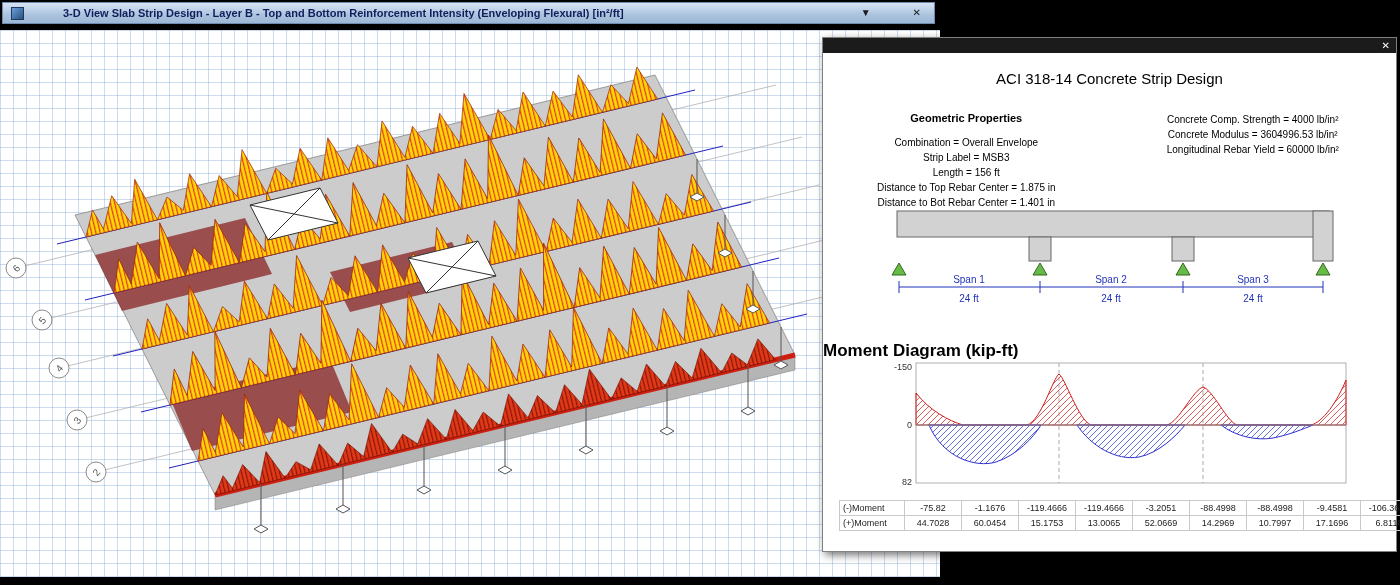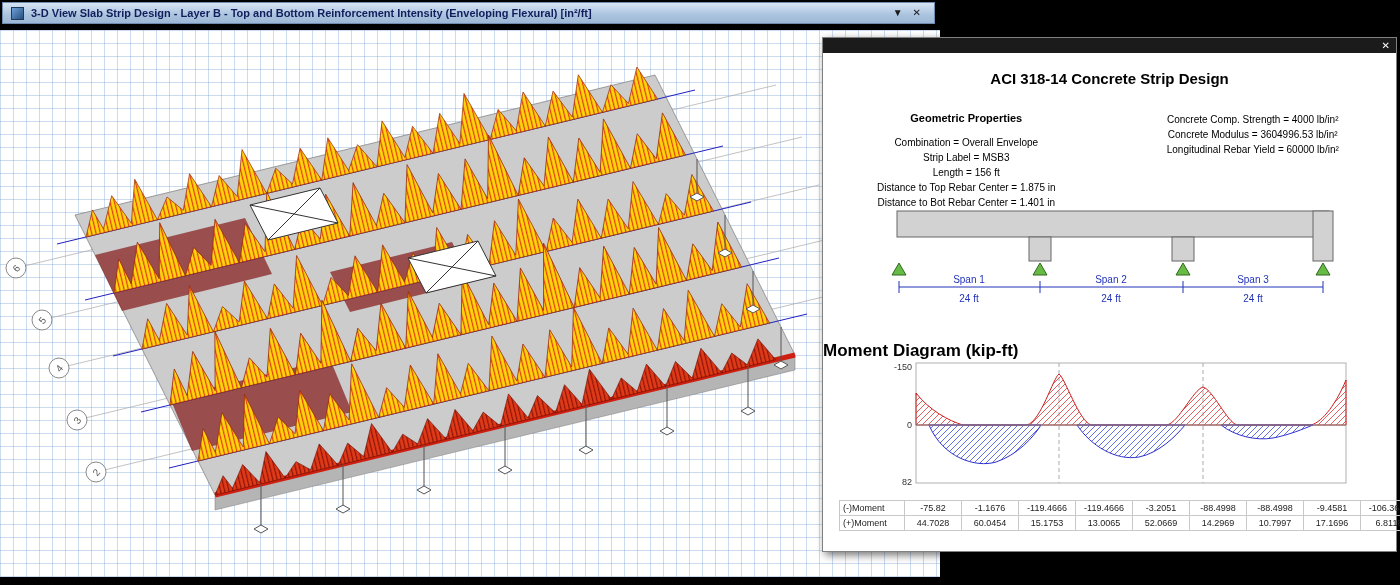--- a/index.html
+++ b/index.html
@@ -5,21 +5,21 @@
   html,body{margin:0;padding:0;}
   body{
     width:1400px;height:585px;position:relative;background:#000;
     font-family:"Liberation Sans",sans-serif;overflow:hidden;
   }
   
   .titlebar{
     position:absolute;left:2px;top:2px;width:933px;height:22px;
     background:linear-gradient(#d7e4f4,#aac3de 60%,#9db8d6);
     border:1px solid #6f8cb0;box-sizing:border-box;
-    display:flex;align-items:center;padding:0 8px;
+    display:flex;align-items:center;padding:0 8px;gap:32px;
   }
   .win-icon{width:13px;height:13px;flex:0 0 13px;
     background:linear-gradient(135deg,#6d9fd8,#27507e);
     border:1px solid #1d3a5f;box-sizing:border-box;}
   .title-text{font-size:11px;font-weight:bold;color:#121e5c;margin-left:7px;
     white-space:nowrap;overflow:hidden;flex:1;}
   .tb-btn{font-size:10px;color:#1a1a1a;padding:0 5px;line-height:20px;cursor:default;}
   
   .canvas{
     position:absolute;left:0;top:30px;width:940px;height:547px;background:#fff;
@@ -34,21 +34,21 @@
     position:absolute;left:822px;top:37px;width:575px;height:515px;
     background:#fff;border:1px solid #808080;box-sizing:border-box;
     box-shadow:3px 3px 8px rgba(0,0,0,.55);z-index:10;
   }
   .panel-header{
     position:absolute;top:0;left:0;right:0;height:15px;background:#1b1b1b;
     display:flex;justify-content:flex-end;align-items:center;padding:0 6px;
   }
   .panel-close{color:#fff;font-size:10px;line-height:1;cursor:default;}
   .report-title{position:absolute;top:32px;width:100%;text-align:center;
-    font-size:15px;font-weight:bold;color:#000;}
+    font-size:15px;font-weight:normal;color:#000;}
   .props{position:absolute;top:74px;left:0;right:0;display:flex;}
   .prop-col{flex:1;text-align:center;font-size:10px;color:#000;}
   .prop-head{font-size:11px;font-weight:bold;margin-bottom:11px;}
   .prop-line{line-height:15px;}
   .beam-wrap{position:absolute;top:165px;left:66px;}
   .moment-title{position:absolute;top:303px;width:100%;text-align:left;
     font-size:17px;font-weight:bold;color:#000;}
   .moment-wrap{position:absolute;top:320px;left:58px;}
   table.mtable{position:absolute;top:462px;left:16px;border-collapse:collapse;
     font-size:9px;color:#222;}

